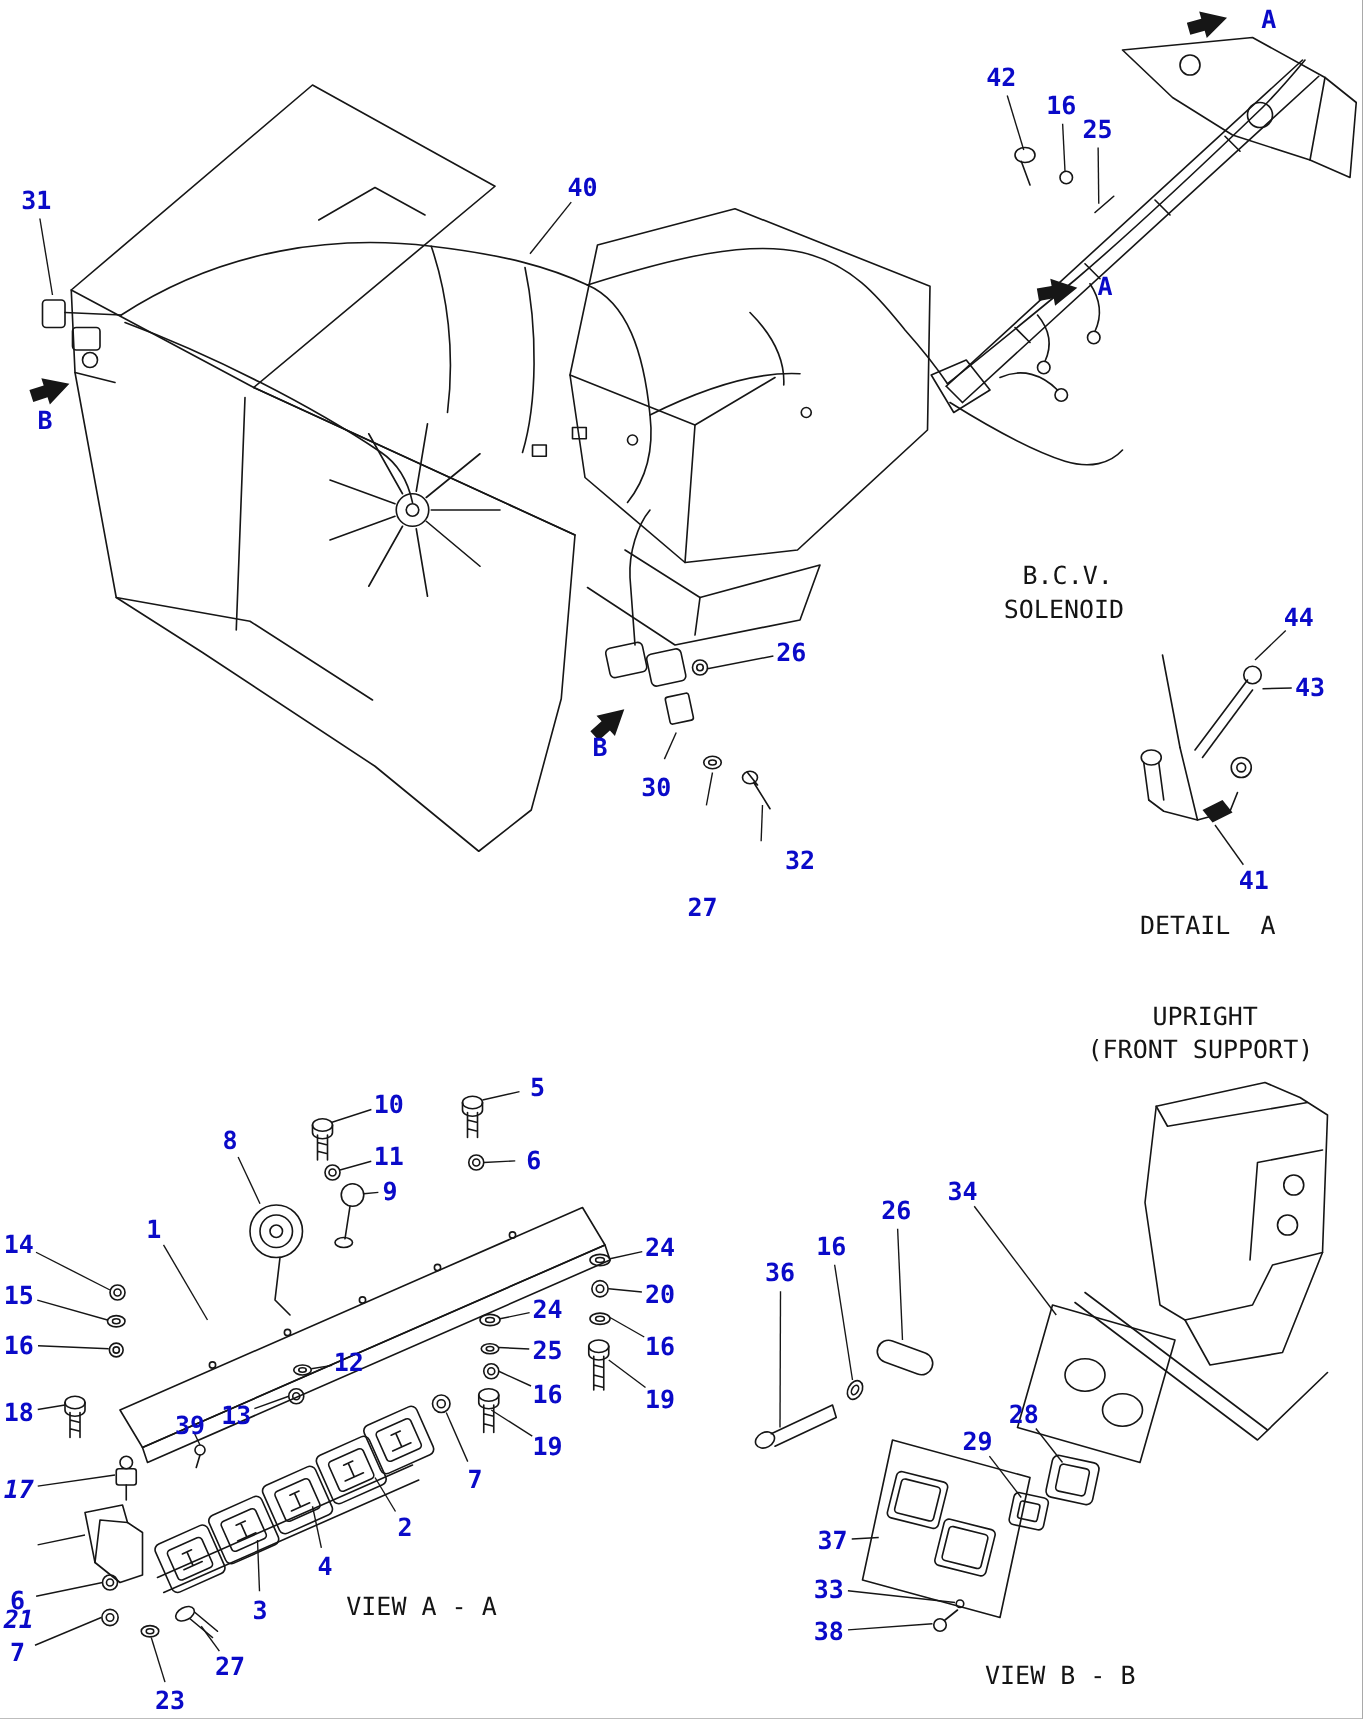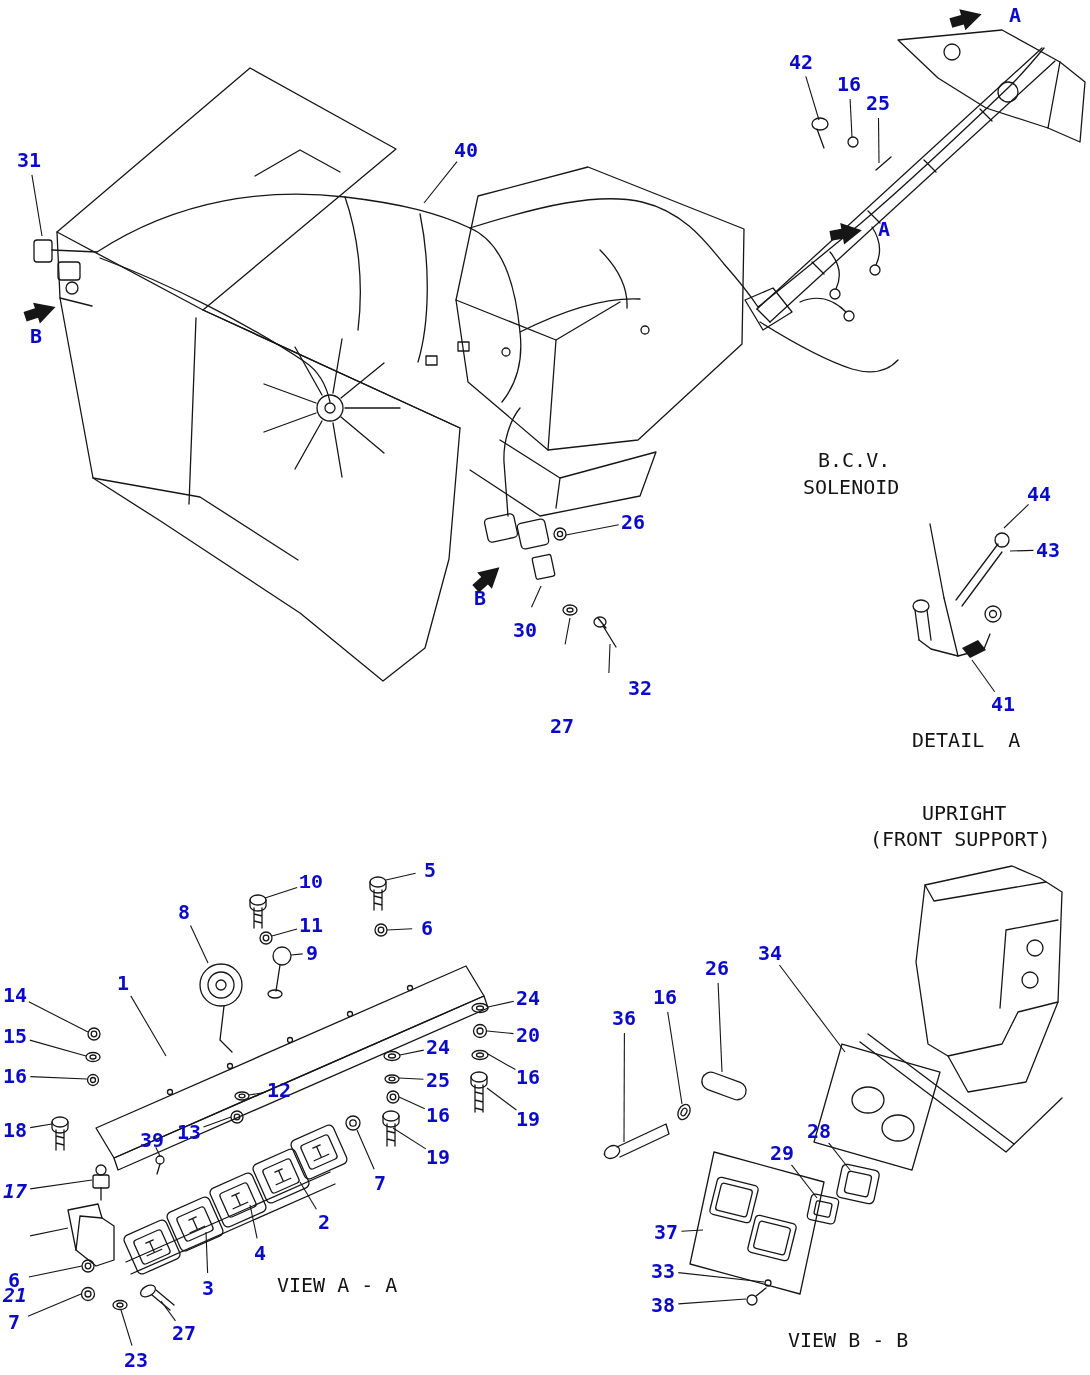--- a/index.html
+++ b/index.html
@@ -334,21 +334,21 @@
       <div class="callout" style="left: 513px; top: 620px; text-align: center;">30</div>
       <div class="callout" style="left: 550px; top: 672px; margin-top: 44px;">27</div>
       <div class="callout" style="left: 628px; top: 678px;">32</div>
     </div>
   <div class="layer">
       <div class="callout" style="left: 1027px; top: 484px;">44</div>
       <div class="callout" style="left: 1036px; top: 540px;">43</div>
       <div class="callout" style="left: 991px; top: 694px;">41</div>
     </div>
   <div class="layer">
-      <div class="callout" style="left: 299px; top: 873px; font-family: Liberation Mono, monospace;">10</div>
+      <div class="callout" style="left: 299px; top: 873px;">10</div>
       <div class="callout" style="left: 424px; top: 860px;">5</div>
       <div class="callout" style="left: 178px; top: 902px;">8</div>
       <div class="callout" style="left: 299px; top: 915px;">11</div>
       <div class="callout" style="left: 421px; top: 918px;">6</div>
       <div class="callout" style="left: 306px; top: 943px;">9</div>
       <div class="callout" style="left: 117px; top: 973px;">1</div>
       <div class="callout" style="left: 3px; top: 985px;">14</div>
       <div class="callout" style="left: 516px; top: 988px;">24</div>
       <div class="callout" style="left: 3px; top: 1026px;">15</div>
       <div class="callout" style="left: 516px; top: 1025px;">20</div>

